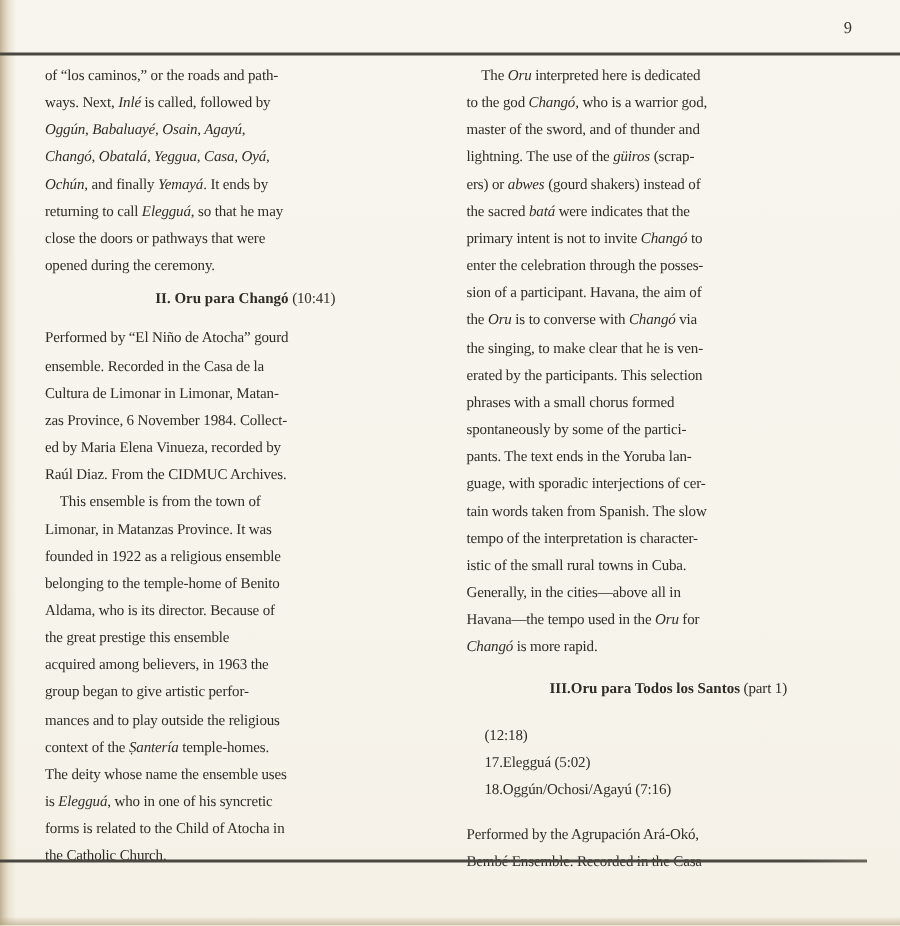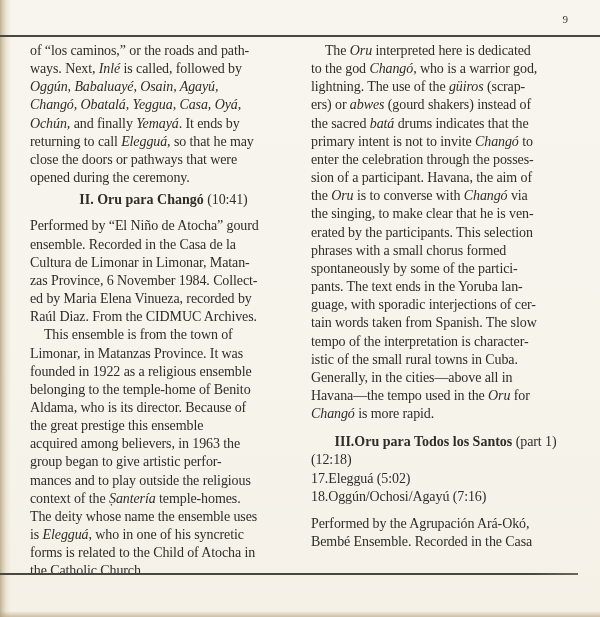--- a/index.html
+++ b/index.html
@@ -27,31 +27,31 @@
     font-size:11px; color:#3c3a34;
   }
   .rule { position:absolute; height:2px; background:#4a4740; }
   .rule-top { top:35px; left:0; width:600px; }
   .rule-bottom { top:573px; left:0; width:578px; background:linear-gradient(to right,#4a4740 92%,#6b675d 100%); }
   .columns {
     position:absolute; top:42px; left:30px;
     display:flex; gap:14px;
   }
   .col {
-    font-size:14px; line-height:18.15px; letter-spacing:-0.1px;
+    font-size:10px; line-height:18.15px; letter-spacing:-0.1px;
   }
   .col-left  { width:267px; }
   .col-right { width:269px; }
   .tline { white-space:nowrap; }
   .it { font-style:italic; }
   .bd { font-weight:700; letter-spacing:0; }
   .block { margin:0; }
   .block-heading { margin:4px 0 8px 0;text-align:center; }
   .col-right .block-heading { margin:10px 0 0 0; }
-  .block-lines { margin:0; }
+  .block-lines { margin:12px; }
   .col-right .block-lines + .block-para { margin-top:9px; }
 </style>
 </head>
 <body>
 
 <div class="page">
   <div class="page-edge-left"></div>
   <span class="page-number">9</span>
   <div class="rule rule-top"></div>
 
@@ -90,23 +90,24 @@
           <div class="tline"><span>The deity whose name the ensemble uses</span></div>
           <div class="tline"><span>is </span><span class="it">Elegguá</span><span>, who in one of his syncretic</span></div>
           <div class="tline"><span>forms is related to the Child of Atocha in</span></div>
           <div class="tline"><span>the Catholic Church.</span></div>
         </div>
       </div>
     <div class="col col-right">
         <div class="block block-para">
           <div class="tline"><span> The </span><span class="it">Oru</span><span> interpreted here is dedicated</span></div>
           <div class="tline"><span>to the god </span><span class="it">Changó,</span><span> who is a warrior god,</span></div>
+          <div class="tline"><span>master of the sword, and of thunder and</span></div>
           <div class="tline"><span>lightning. The use of the </span><span class="it">güiros</span><span> (scrap-</span></div>
           <div class="tline"><span>ers) or </span><span class="it">abwes</span><span> (gourd shakers) instead of</span></div>
-          <div class="tline"><span>the sacred </span><span class="it">batá</span><span> drums indicates that the</span></div>
+          <div class="tline"><span>the sacred </span><span class="it">batá</span><span> were indicates that the</span></div>
           <div class="tline"><span>primary intent is not to invite </span><span class="it">Changó</span><span> to</span></div>
           <div class="tline"><span>enter the celebration through the posses-</span></div>
           <div class="tline"><span>sion of a participant. Havana, the aim of</span></div>
           <div class="tline"><span>the </span><span class="it">Oru</span><span> is to converse with </span><span class="it">Changó</span><span> via</span></div>
           <div class="tline"><span>the singing, to make clear that he is ven-</span></div>
           <div class="tline"><span>erated by the participants. This selection</span></div>
           <div class="tline"><span>phrases with a small chorus formed</span></div>
           <div class="tline"><span>spontaneously by some of the partici-</span></div>
           <div class="tline"><span>pants. The text ends in the Yoruba lan-</span></div>
           <div class="tline"><span>guage, with sporadic interjections of cer-</span></div>

